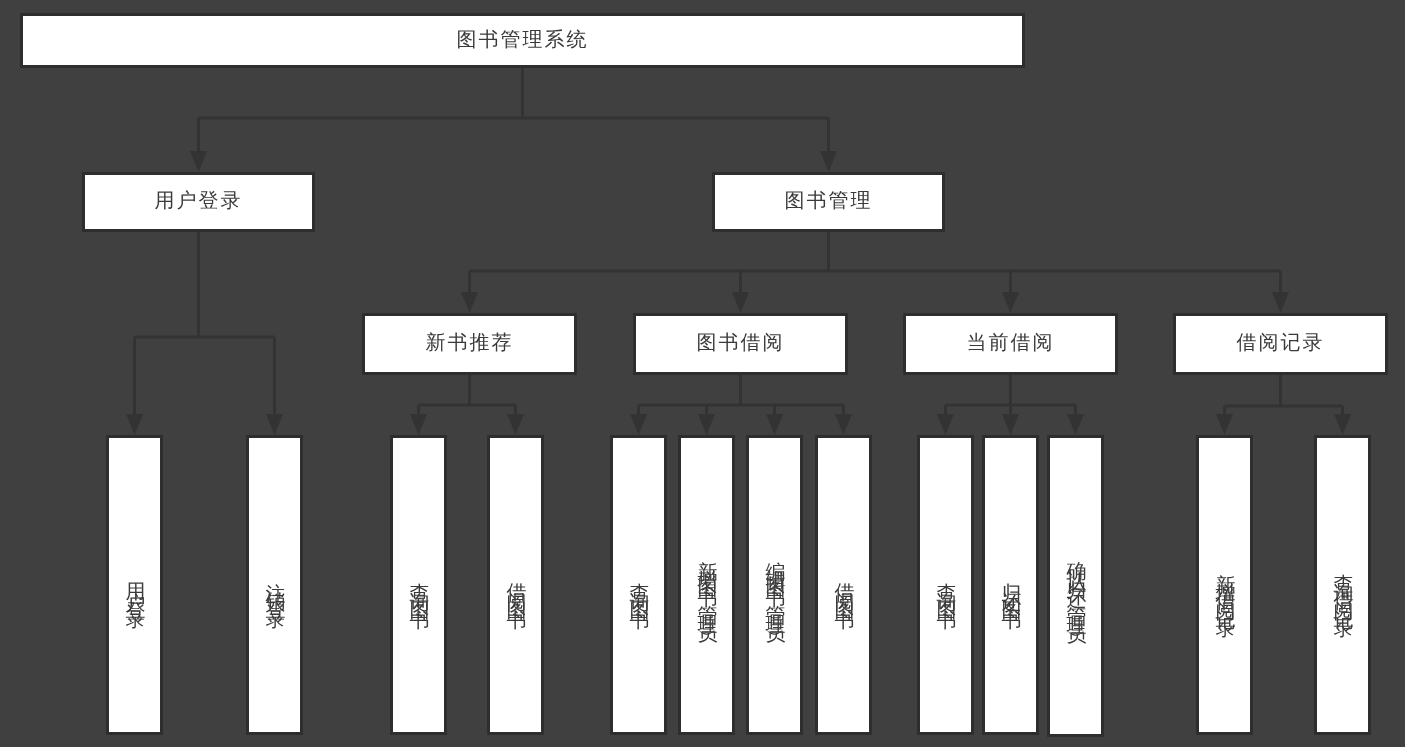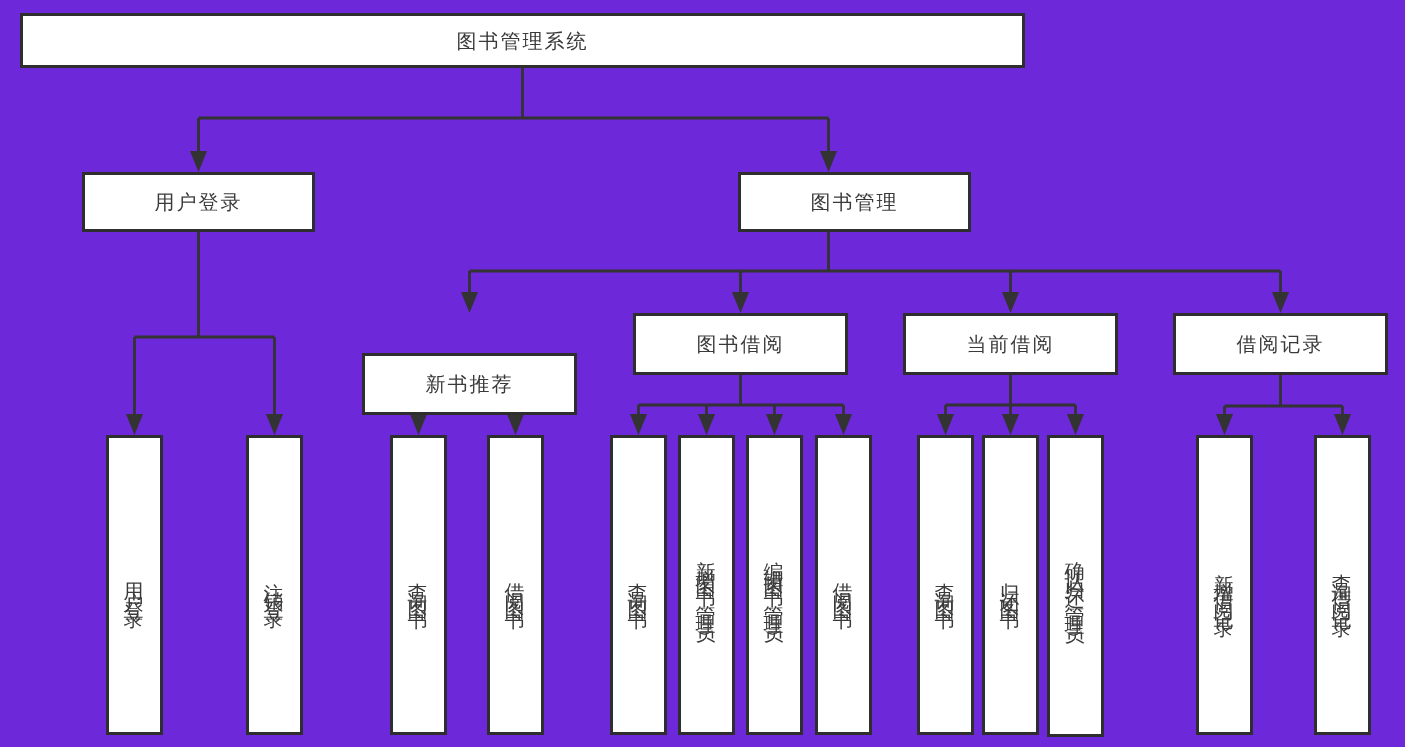--- a/index.html
+++ b/index.html
@@ -5,22 +5,23 @@
   html, body {
     margin: 0;
     padding: 0;
     background: #ffffff;
     font-family: "DejaVu Sans", "Liberation Sans", sans-serif;
   }
   .canvas {
     position: relative;
     width: 1405px;
     height: 747px;
-    background: #6d28d9;
+    background: #404040;
     overflow: hidden;
+    font-family: Liberation Mono, monospace;
   }
   .connectors {
     position: absolute;
     left: 0; top: 0;
     width: 1405px; height: 747px;
     z-index: 0;
   }
   .node {
     position: absolute;
     box-sizing: border-box;
@@ -132,23 +133,23 @@
         <polygon points="1224.5,435 1216,414 1233,414" stroke="none"></polygon>
         <line x1="1342.5" y1="406" x2="1342.5" y2="417"></line>
         <polygon points="1342.5,435 1334,414 1351,414" stroke="none"></polygon>
       </g>
     </g>
   </svg>
 
   <div class="node h" style="left:20px; top:13px; width:1005px; height:55px;">图书管理系统</div>
 
   <div class="node h" style="left:82px; top:172px; width:233px; height:60px;">用户登录</div>
-  <div class="node h" style="left:712px; top:172px; width:233px; height:60px;margin-left:26px;">图书管理</div>
+  <div class="node h" style="left:712px; top:172px; width:233px; height:60px;">图书管理</div>
 
-  <div class="node h" style="left:362px; top:313px; width:215px; height:62px;margin-top:40px;">新书推荐</div>
+  <div class="node h" style="left:362px; top:313px; width:215px; height:62px;">新书推荐</div>
   <div class="node h" style="left:633px; top:313px; width:215px; height:62px;">图书借阅</div>
   <div class="node h" style="left:903px; top:313px; width:215px; height:62px;">当前借阅</div>
   <div class="node h" style="left:1173px; top:313px; width:215px; height:62px;text-align:right;">借阅记录</div>
 
   <div class="node v" style="left:106px; top:435px; width:57px; height:300px;">用户登录</div>
   <div class="node v" style="left:246px; top:435px; width:57px; height:300px;">注销登录</div>
 
   <div class="node v" style="left:390px; top:435px; width:57px; height:300px;">查询图书</div>
   <div class="node v" style="left:487px; top:435px; width:57px; height:300px;">借阅图书</div>
 

